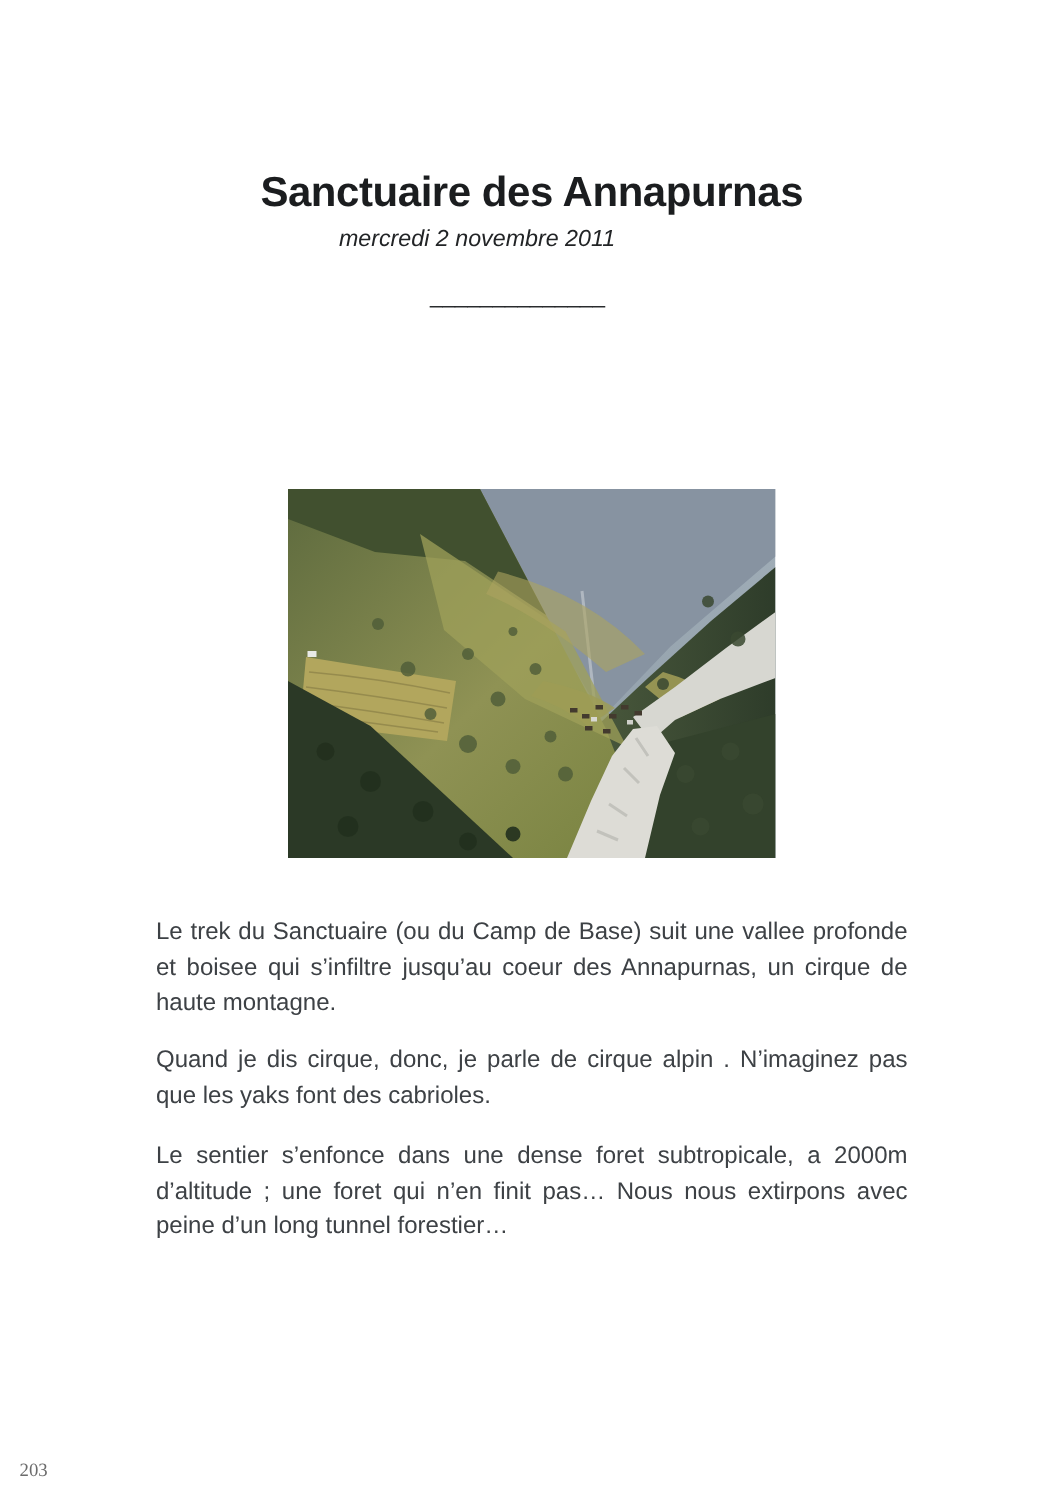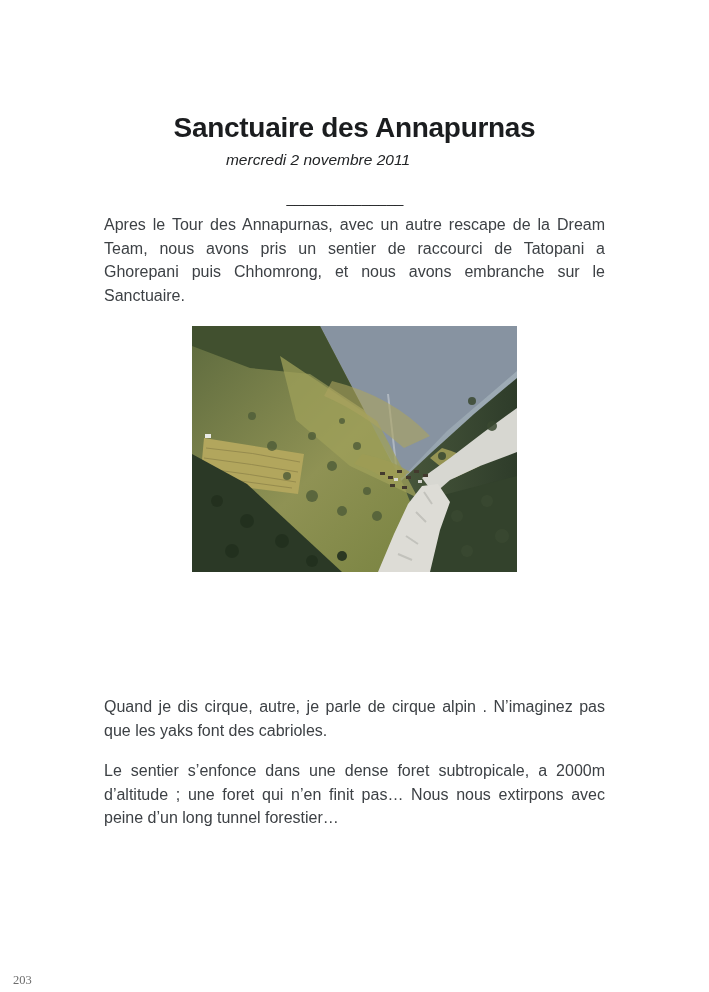--- a/index.html
+++ b/index.html
@@ -81,21 +81,20 @@
 <body>
 
 <div class="page">
 
   <h1 class="doc-title">Sanctuaire des Annapurnas</h1>
 
   <div class="doc-date">mercredi 2 novembre 2011</div>
 
   <div class="separator">______________</div>
 
-  <p class="para p1">Apres le Tour des Annapurnas, avec un autre rescape de la Dream Team, nous avons pris un sentier de raccourci de Tatopani a Ghorepani puis Chhomrong, et nous avons embranche sur le Sanctuaire.</p>
 
   <figure class="photo-figure" aria-label="Forested Himalayan valley with terraced fields, a small village and a white stony riverbed winding between steep green ridges under a hazy distant mountain">
     <svg viewBox="0 0 325 246" preserveAspectRatio="none">
       <defs>
         <linearGradient id="g-haze" x1="0" y1="0" x2="0" y2="1">
           <stop offset="0" stop-color="#a3b0ba"></stop>
           <stop offset="1" stop-color="#8b99a4"></stop>
         </linearGradient>
         <linearGradient id="g-slope" x1="0" y1="0" x2="1" y2="1">
           <stop offset="0" stop-color="#5d6a3e"></stop>
@@ -175,20 +174,21 @@
           <circle cx="295" cy="175" r="6"></circle>
           <circle cx="310" cy="210" r="7"></circle>
         <circle cx="275" cy="225" r="6"></circle>
           <circle cx="250" cy="130" r="4"></circle>
           <circle cx="300" cy="100" r="5"></circle>
         <circle cx="280" cy="75" r="4"></circle>
       </g>
     </svg>
   </figure>
 
+  <p class="para p2">Le trek du Sanctuaire (ou du Camp de Base) suit une vallee profonde et boisee qui s’infiltre jusqu’au coeur des Annapurnas, un cirque de haute montagne.</p>
 
-  <p class="para p3"><span>Quand je dis cirque, autre, je parle de </span><span class="italic">cirque alpin</span><span> . N’imaginez pas que les yaks font des cabrioles.</span></p>
+  <p class="para p3"><span>Quand je dis cirque, donc, je parle de </span><span class="italic">cirque alpin</span><span> . N’imaginez pas que les yaks font des cabrioles.</span></p>
 
   <p class="para p4">Le sentier s’enfonce dans une dense foret subtropicale, a 2000m d’altitude ; une foret qui n’en finit pas… Nous nous extirpons avec peine d’un long tunnel forestier…</p>
 
   <div class="page-number">203</div>
 
 </div>
 
 </body></html>

